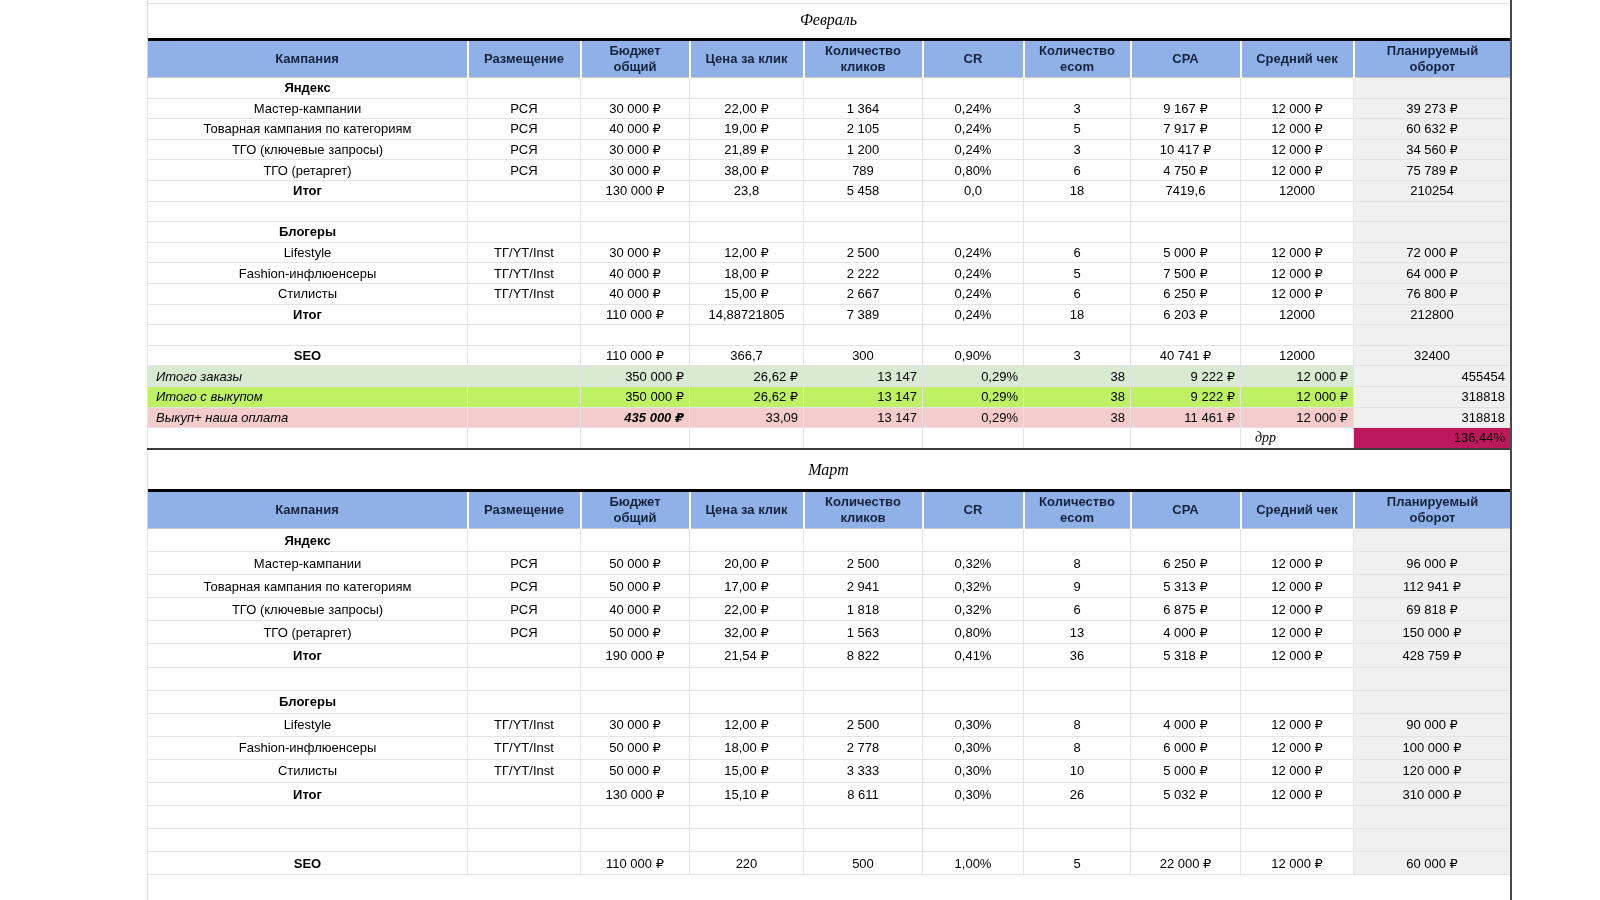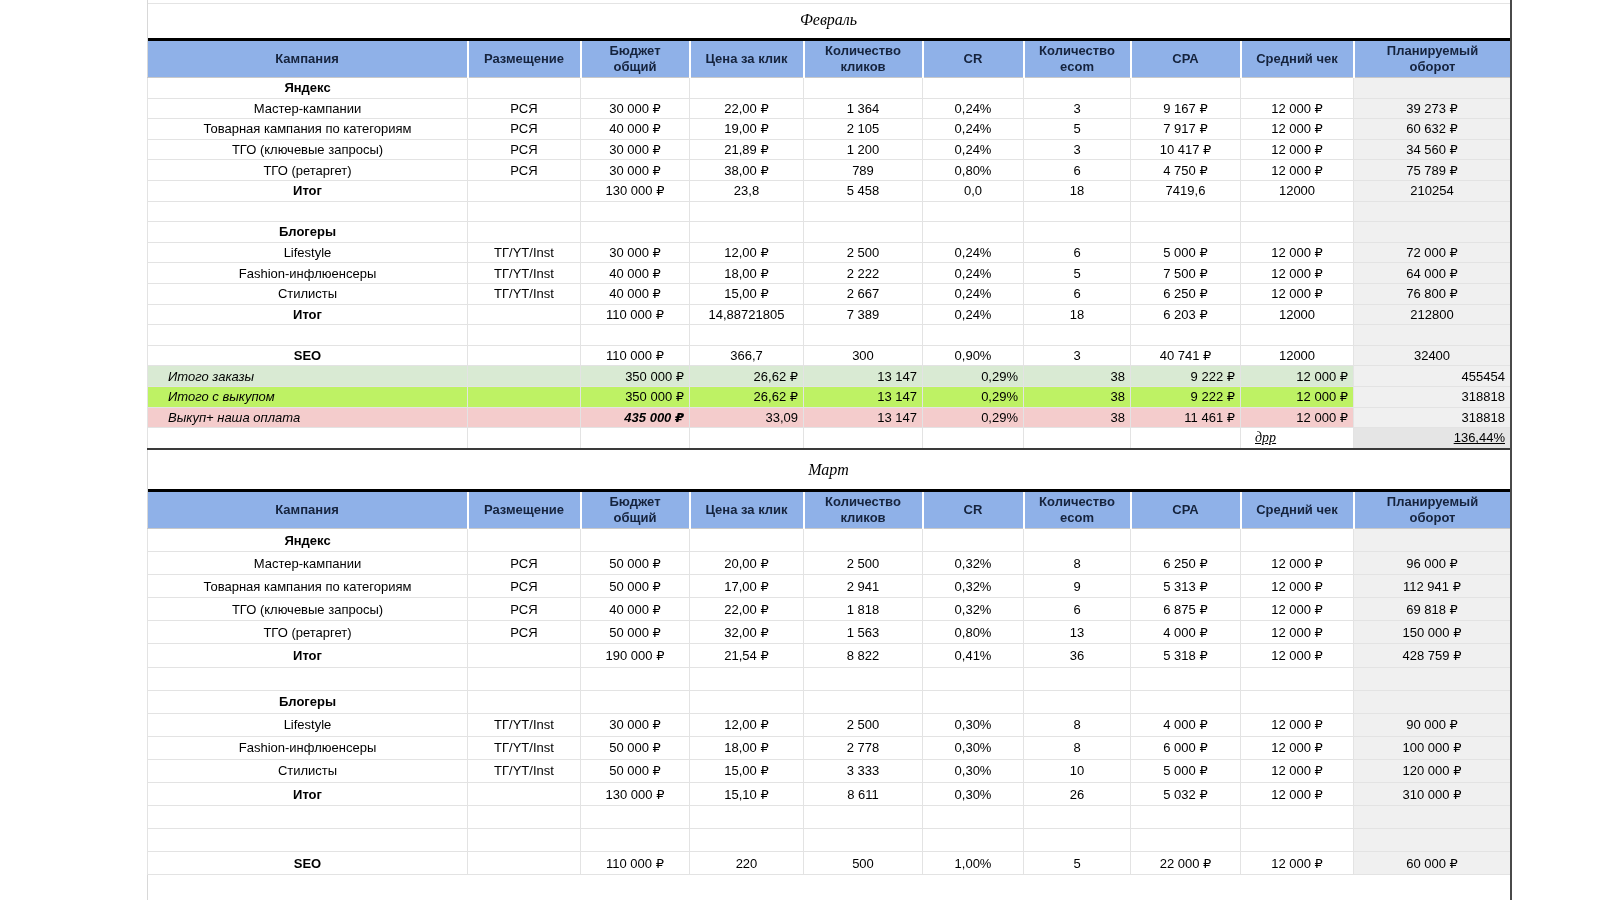--- a/index.html
+++ b/index.html
@@ -35,28 +35,28 @@
     font-size:13px;white-space:nowrap;overflow:hidden;
   }
   .feb td{height:19.6px;}
   .mar td{height:22.1px;}
   table.grid td:last-child{background:#f0f0f0;margin-left:38px;}
 
   tr.section td:first-child{font-weight:bold;}
   tr.total td:first-child{font-weight:bold;}
 
   tr.sum > td{text-align:right;padding-right:5px;}
-  tr.sum > td:first-child{text-align:left;font-style:italic;padding-left:20px;font-size:13px;}
+  tr.sum > td:first-child{text-align:left;font-style:italic;padding-left:8px;font-size:13px;}
   tr.sum-green  > td{background:#d9ead3;}
   tr.sum-orange > td{background:#bef264;}
   tr.sum-red    > td{background:#f4cccc;}
   tr.budget-strong > td:nth-child(3){font-weight:bold;font-style:italic;}
 
-  tr.foot > td{background:#fff;border-bottom:2px solid #3a3a3a;text-decoration:underline;}
-  tr.foot > td:last-child{background:#e5e5e5;text-align:right;padding-right:5px;}
+  tr.foot > td{background:#fff;border-bottom:2px solid #3a3a3a;}
+  tr.foot > td:last-child{background:#be185d;text-align:right;padding-right:5px;}
   tr.foot > td:nth-child(9){
     text-align:left;padding-left:14px;font-style:italic;
     font-family:"Liberation Serif","DejaVu Serif",serif;font-size:14px;
   }
 </style>
 </head>
 <body>
 
 <div class="sheet">
   <div class="hline top"></div>

